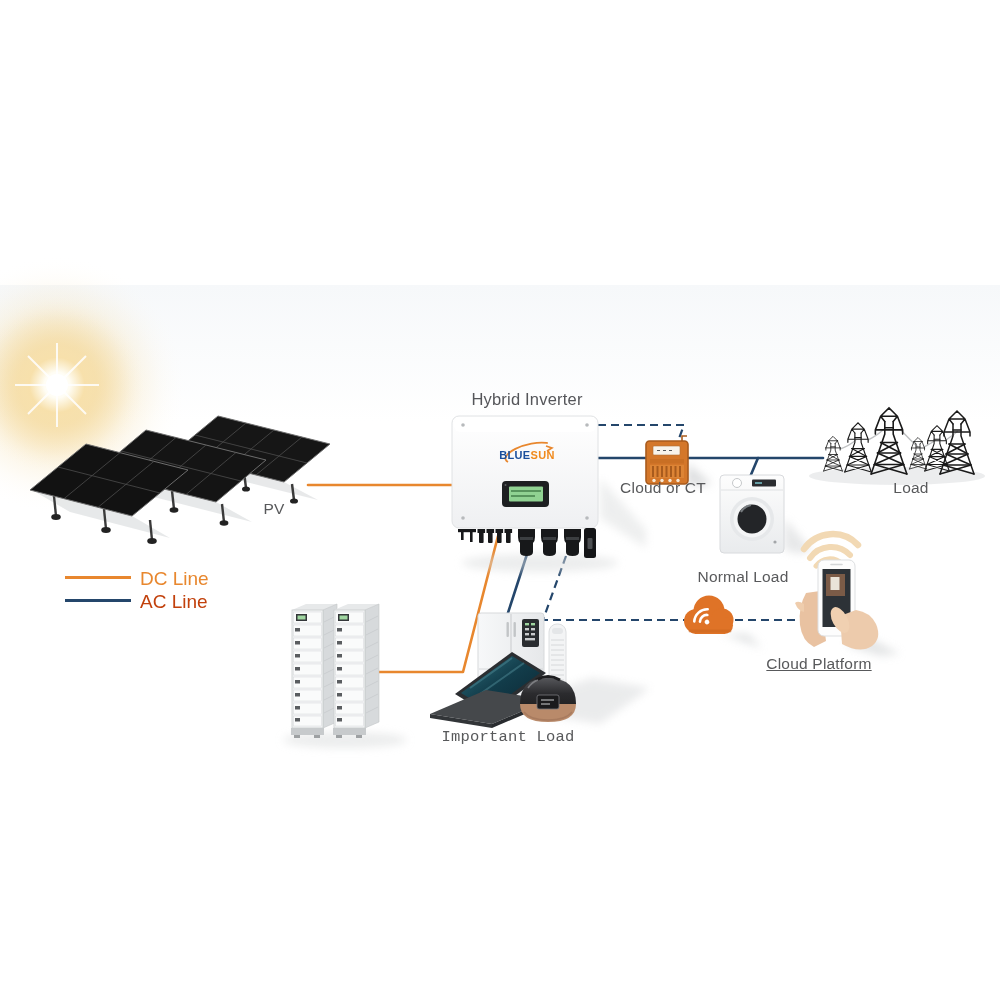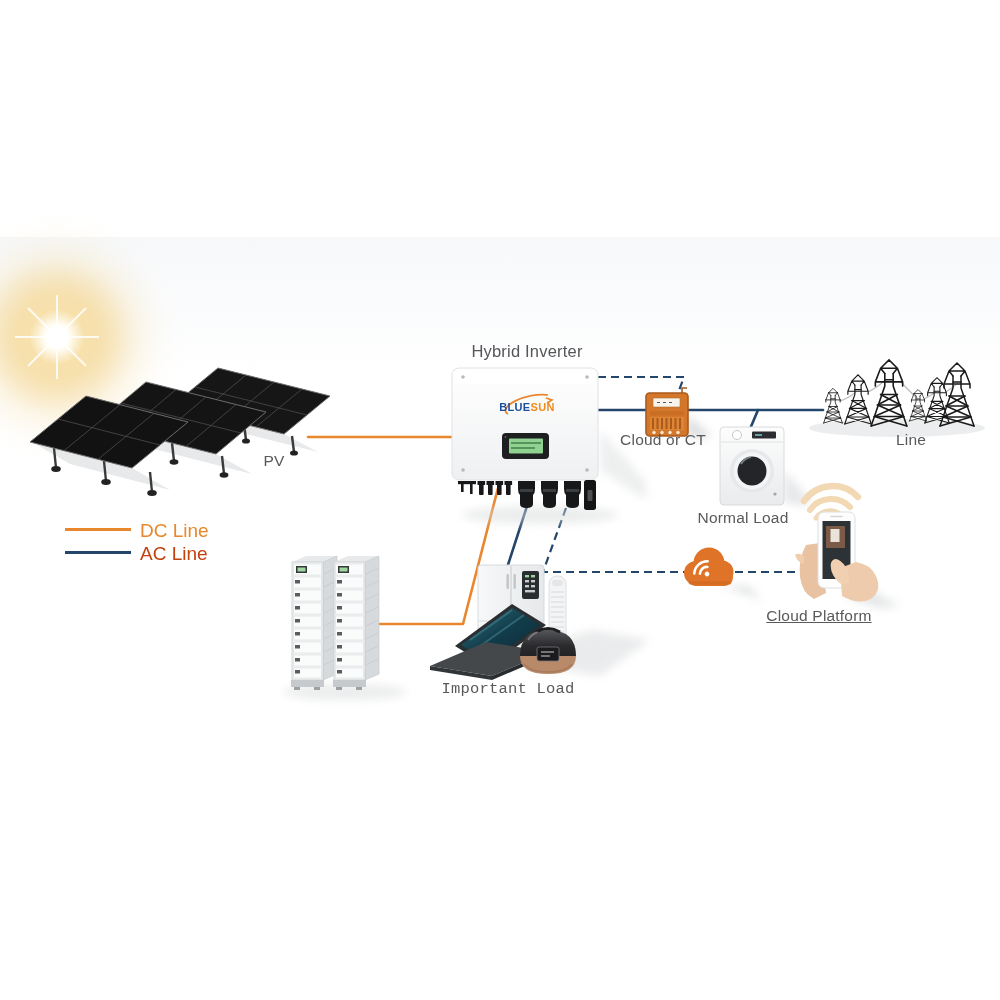--- a/index.html
+++ b/index.html
@@ -1,17 +1,17 @@
 <!DOCTYPE html>
 <html><head>
 <meta charset="utf-8">
 <style>
   html,body{margin:0;padding:0;background:#fff;}
   #stage{position:relative;width:1000px;height:720px;background:#ffffff;overflow:hidden;
-         font-family:"Liberation Sans","DejaVu Sans",sans-serif;}
+         font-family:"Liberation Sans","DejaVu Sans",sans-serif;margin-top:48px;}
   #artwork{position:absolute;left:0;top:0;width:1000px;height:1000px;}
   .label{position:absolute;transform:translateX(-50%);color:#58595B;font-size:15.5px;
          letter-spacing:.2px;white-space:nowrap;}
   .title{font-size:16.5px;color:#55565A;}
   .legend-label{position:absolute;font-weight:normal;font-size:19px;white-space:nowrap;}
   .legend-swatch{position:absolute;height:3px;width:66px;}
   #dc-label{color:#E8872E;}
   #ac-label{color:#c2410c;}
   #dc-swatch{background:#E8872E;}
   #ac-swatch{background:#24466B;}
@@ -495,22 +495,22 @@
     </g>
   </g>
 </svg>
 
 <div class="label title" style="left:527px;top:342px;">Hybrid Inverter</div>
 
 <div class="brand" style="left:527px;top:401px;"><span class="b">BLUE</span><span class="o">SUN</span></div>
 
 <div class="label" style="left:274px;top:452px;text-align:right;">PV</div>
 <div class="label" style="left:663px;top:431px;">Cloud or CT</div>
-<div class="label" style="left:911px;top:431px;">Line</div>
-<div class="label" style="left:743px;top:509px;">Normal Load</div>
+<div class="label" style="left:911px;top:431px;">Load</div>
+<div class="label" style="left:743px;top:520px;">Normal Load</div>
 <div class="label" style="left:819px;top:607px;text-decoration:underline;">Cloud Platform</div>
 <div class="label" style="left:508px;top:680px;font-family:Liberation Mono, monospace;">Important Load</div>
 
 <div>
   <div class="legend-swatch" id="dc-swatch" style="left:65px;top:528px;"></div>
   <div class="legend-label" id="dc-label" style="left:140px;top:520px;">DC Line</div>
   <div class="legend-swatch" id="ac-swatch" style="left:65px;top:551px;"></div>
   <div class="legend-label" id="ac-label" style="left:140px;top:543px;">AC Line</div>
 </div>
 

